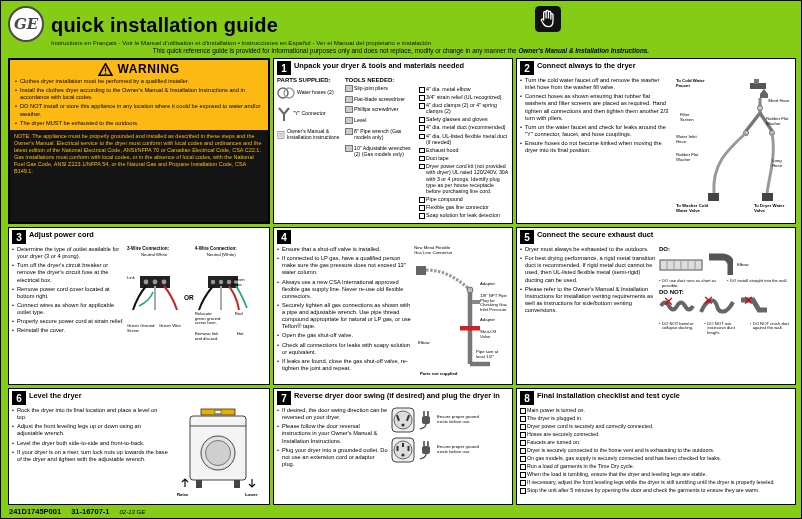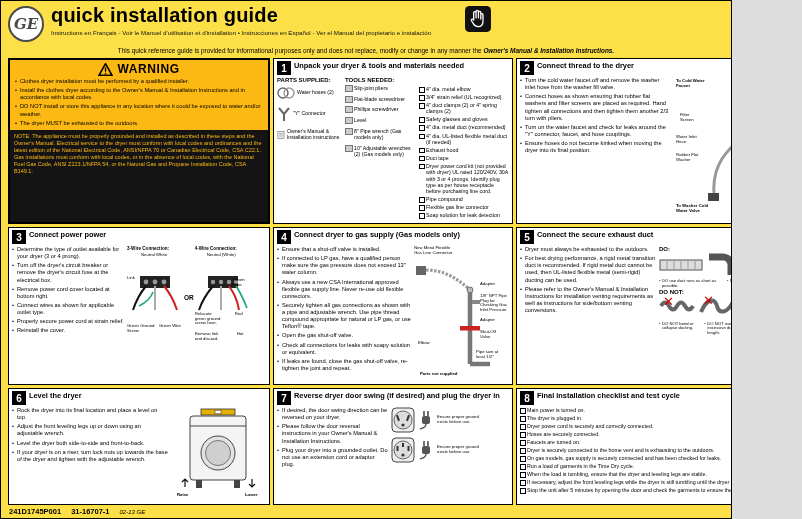--- a/index.html
+++ b/index.html
@@ -1,23 +1,23 @@
 <!DOCTYPE html>
 <html><head>
 <meta charset="utf-8">
 <style>
   *{margin:0;padding:0;box-sizing:border-box;}
   html,body{width:802px;height:519px;}
   body{font-family:"Liberation Sans","DejaVu Sans",sans-serif;background:#ddd;color:#000;}
-  .page{position:relative;width:732px;height:519px;background:#fde047;border:1px solid #000;overflow:hidden;}
+  .page{position:relative;width:802px;height:519px;background:#84cc16;border:1px solid #000;overflow:hidden;}
 
   
   .ge-logo{position:absolute;left:7px;top:5px;width:36px;height:36px;border:2px solid #4a4a4a;border-radius:50%;display:flex;align-items:center;justify-content:center;background:#fff;}
   .ge-mono{font-family:"DejaVu Serif",serif;font-style:italic;font-weight:bold;font-size:15px;color:#4a4a4a;}
-  .title-block{position:absolute;left:50px;top:3px;width:470px;}
+  .title-block{position:absolute;left:50px;top:13px;width:470px;}
   h1{font-size:20px;font-weight:bold;letter-spacing:.2px;}
   .subtitle{font-size:6.2px;margin-top:2px;color:#111;}
   .hand-icon{position:absolute;right:240px;top:5px;width:26px;height:26px;}
   .banner{position:absolute;right:7px;top:8px;width:226px;height:18px;background:#c00;color:#fff;font-weight:bold;font-size:8px;display:flex;align-items:center;justify-content:center;letter-spacing:.2px;}
   .disclaimer{position:absolute;top:46px;left:0;width:100%;text-align:center;font-size:6.4px;}
   .disclaimer .em{font-style:italic;font-weight:bold;}
 
   
   .grid{position:absolute;top:57px;left:7px;display:grid;grid-template-columns:262px 240px 280px;grid-template-rows:166px 158px 117px;gap:3px;}
   .cell{border:1px solid #000;background:#fff;padding:2px 3px;position:relative;overflow:hidden;}
@@ -188,21 +188,21 @@
               <li>Flexible gas line connector</li>
               <li>Soap solution for leak detection</li>
             </ul>
         </div>
       </div>
     </section>
 
     <section class="cell">
       <div class="sec-head">
         <span class="badge">2</span>
-        <h2 class="sec-title">Connect thread to the dryer</h2>
+        <h2 class="sec-title">Connect always to the dryer</h2>
       </div>
       <div class="sec-body">
         <ul class="bullets" style="flex:1">
             <li>Turn the cold water faucet off and remove the washer inlet hose from the washer fill valve.</li>
             <li>Connect hoses as shown ensuring that rubber flat washers and filter screens are placed as required. Hand tighten all connections and then tighten them another 2/3 turn with pliers.</li>
             <li>Turn on the water faucet and check for leaks around the "Y" connector, faucet, and hose couplings.</li>
             <li>Ensure hoses do not become kinked when moving the dryer into its final position.</li>
           </ul>
         <div class="diagram d-s2">
           <svg width="118" height="142" viewBox="0 0 118 142">
@@ -228,21 +228,21 @@
           <span class="dl" style="left:98px;top:82px;width:20px">Long Hose</span>
           <span class="dl dlb" style="left:2px;top:127px;width:34px">To Washer Cold Water Valve</span>
           <span class="dl dlb" style="left:80px;top:127px;width:36px">To Dryer Water Valve</span>
         </div>
       </div>
     </section>
 
     <section class="cell">
       <div class="sec-head">
         <span class="badge">3</span>
-        <h2 class="sec-title">Connect power power</h2>
+        <h2 class="sec-title">Adjust power cord</h2>
       </div>
       <div class="sec-body">
         <ul class="bullets s3-bullets">
             <li>Determine the type of outlet available for your dryer (3 or 4 prong).</li>
             <li>Turn off the dryer's circuit breaker or remove the dryer's circuit fuse at the electrical box.</li>
             <li>Remove power cord cover located at bottom right.</li>
             <li>Connect wires as shown for applicable outlet type.</li>
             <li>Properly secure power cord at strain relief.</li>
             <li>Reinstall the cover.</li>
           </ul>
@@ -285,21 +285,20 @@
             <span class="dl" style="left:0;top:86px;width:28px">Remove link and discard.</span>
             <span class="dl" style="left:42px;top:86px">Hot</span>
           </div>
         </div>
       </div>
     </section>
 
     <section class="cell">
       <div class="sec-head">
         <span class="badge">4</span>
-        <h2 class="sec-title">Connect dryer to gas supply (Gas models only)</h2>
       </div>
       <div class="sec-body">
         <ul class="bullets" style="flex:1">
             <li>Ensure that a shut-off valve is installed.</li>
             <li>If connected to LP gas, have a qualified person make sure the gas pressure does not exceed 13" water column.</li>
             <li>Always use a new CSA International approved flexible gas supply line. Never re-use old flexible connectors.</li>
             <li>Securely tighten all gas connections as shown with a pipe and adjustable wrench. Use pipe thread compound appropriate for natural or LP gas, or use Teflon® tape.</li>
             <li>Open the gas shut-off valve.</li>
             <li>Check all connections for leaks with soapy solution or equivalent.</li>
             <li>If leaks are found, close the gas shut-off valve, re-tighten the joint and repeat.</li>

